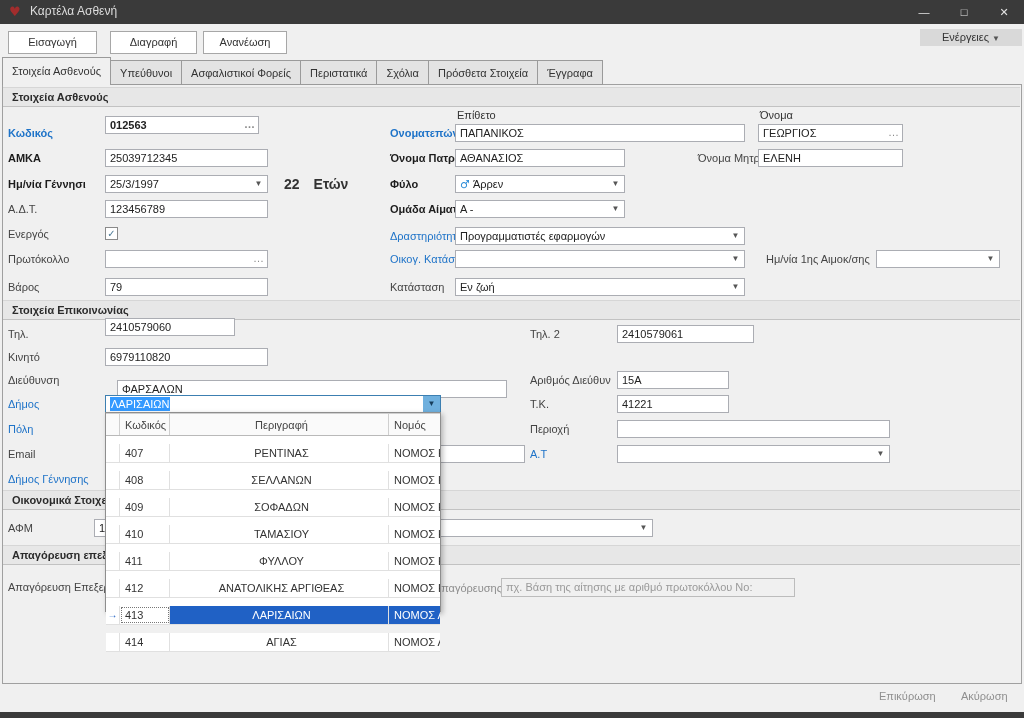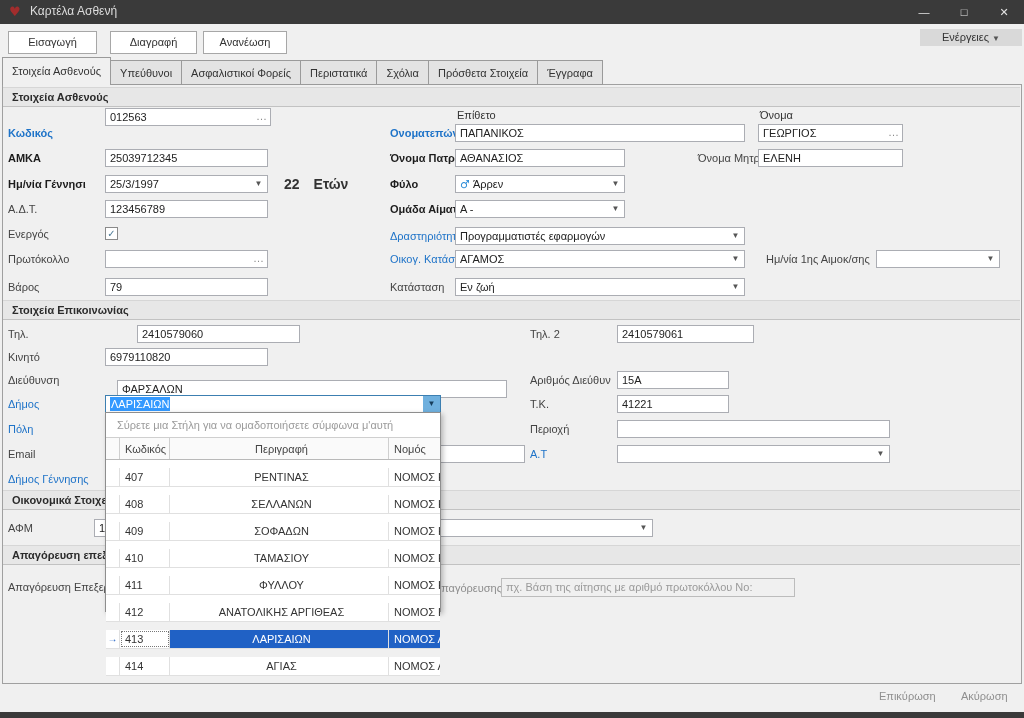--- a/index.html
+++ b/index.html
@@ -107,21 +107,21 @@
   </div>
 
   <div class="content"></div>
 
   <div class="sect" style="top:87px;">Στοιχεία Ασθενούς</div>
   <div class="sect" style="top:300px;">Στοιχεία Επικοινωνίας</div>
   <div class="sect" style="top:490px;">Οικονομικά Στοιχεία</div>
   <div class="sect" style="top:545px;">Απαγόρευση επεξεργασίας</div>
 
   <div class="lbl blue bold" style="left:8px;top:124px;">Κωδικός</div>
-  <div class="tfield" style="left:105px;top:108px;width:166px;">
+  <div class="tfield" style="left:105px;top:116px;width:154px;font-weight:bold;">
     <span>012563</span>
     <span class="ell">…</span>
   </div>
   <div class="lbl bold" style="left:8px;top:149px;">ΑΜΚΑ</div>
   <div class="tfield" style="left:105px;top:149px;width:163px;"><span>25039712345</span></div>
   <div class="lbl bold" style="left:8px;top:175px;">Ημ/νία Γέννησι</div>
   <div class="combo" style="left:105px;top:175px;width:163px;">
     <span class="txt">25/3/1997</span>
     <span class="arr">▼</span>
   </div>
@@ -162,36 +162,35 @@
     <span class="txt">A -</span>
     <span class="arr">▼</span>
   </div>
   <div class="lbl blue" style="left:390px;top:227px;">Δραστηριότητα</div>
   <div class="combo" style="left:455px;top:227px;width:290px;">
     <span class="txt">Προγραμματιστές εφαρμογών</span>
     <span class="arr">▼</span>
   </div>
   <div class="lbl blue" style="left:390px;top:250px;">Οικογ. Κατάσταση</div>
   <div class="combo" style="left:455px;top:250px;width:290px;">
-    <span class="txt">ΑΓΑΜΟΣ</span>
     <span class="arr">▼</span>
   </div>
   <div class="lbl" style="left:766px;top:250px;">Ημ/νία 1ης Αιμοκ/σης</div>
   <div class="combo" style="left:876px;top:250px;width:124px;">
     <span class="txt"></span>
     <span class="arr">▼</span>
   </div>
   <div class="lbl" style="left:390px;top:278px;">Κατάσταση</div>
   <div class="combo" style="left:455px;top:278px;width:290px;">
     <span class="txt">Εν ζωή</span>
     <span class="arr">▼</span>
   </div>
 
   <div class="lbl" style="left:8px;top:325px;">Τηλ.</div>
-  <div class="tfield" style="left:105px;top:325px;width:163px;margin-left:32px;"><span>2410579060</span></div>
+  <div class="tfield" style="left:105px;top:318px;width:130px;"><span>2410579060</span></div>
   <div class="lbl" style="left:530px;top:325px;">Τηλ. 2</div>
   <div class="tfield" style="left:617px;top:325px;width:137px;"><span>2410579061</span></div>
   <div class="lbl" style="left:8px;top:348px;">Κινητό</div>
   <div class="tfield" style="left:105px;top:348px;width:163px;"><span>6979110820</span></div>
   <div class="lbl" style="left:8px;top:371px;">Διεύθυνση</div>
   <div class="tfield" style="left:117px;top:371px;width:390px;margin-top:9px;"><span>ΦΑΡΣΑΛΩΝ</span></div>
   <div class="lbl" style="left:530px;top:371px;">Αριθμός Διεύθυν</div>
   <div class="tfield" style="left:617px;top:371px;width:112px;"><span>15A</span></div>
 
   <div class="lbl blue" style="left:8px;top:395px;">Δήμος</div>
@@ -223,21 +222,20 @@
   <div class="combo" style="left:365px;top:519px;width:288px;">
     <span class="txt"></span>
     <span class="arr">▼</span>
   </div>
 
   <div class="lbl" style="left:8px;top:578px;">Απαγόρευση Επεξεργασίας</div>
   <div class="lbl dim" style="left:401px;top:579px;">Λόγος Απαγόρευσης</div>
   <div class="tfield disabled" style="left:501px;top:578px;width:294px;height:19px;line-height:17px;"><span>πχ. Βάση της αίτησης με αριθμό πρωτοκόλλου Νο:</span></div>
 
   <div class="panel">
-    <div class="hint">Σύρετε μια Στήλη για να ομαδοποιήσετε σύμφωνα μ'αυτή</div>
     <div class="grid-head">
       <div class="cg"></div>
       <div class="c1">Κωδικός</div>
       <div class="c2">Περιγραφή</div>
       <div class="c3">Νομός</div>
     </div>
     <div class="grow">
       <div class="cg"></div>
       <div class="c1">407</div>
       <div class="c2">ΡΕΝΤΙΝΑΣ</div>

